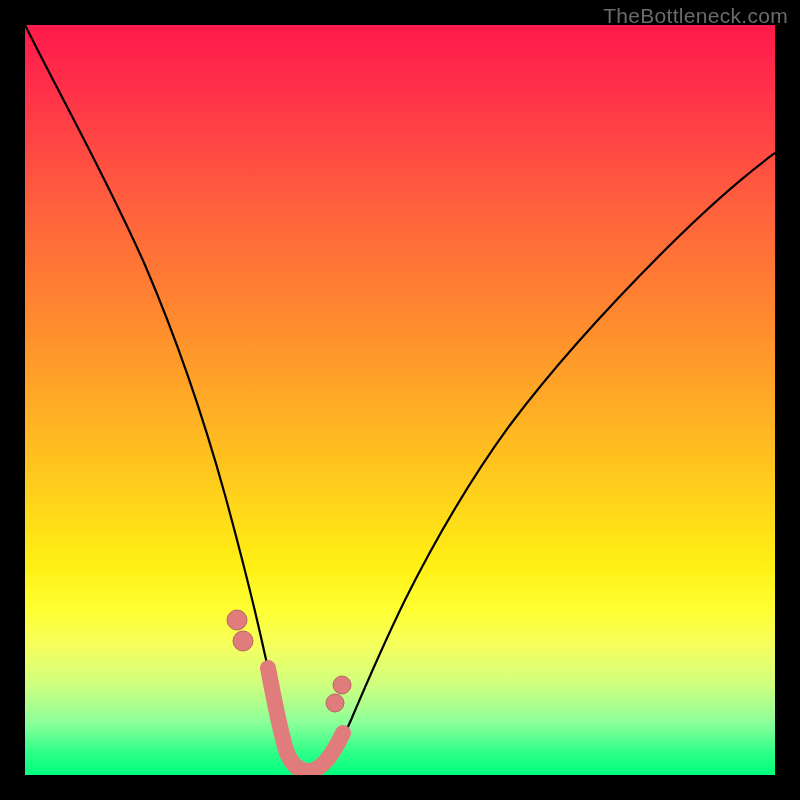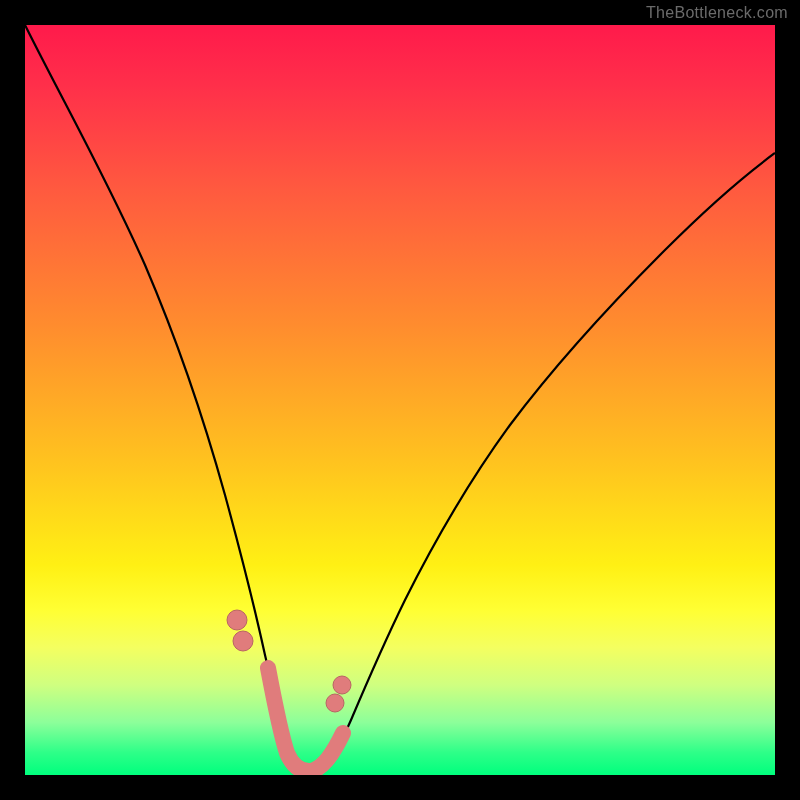--- a/index.html
+++ b/index.html
@@ -37,21 +37,21 @@
       #8cff9a 93%,
       #2eff88 97%,
       #00ff7d 100%
     );
   }
   .watermark {
     position: absolute;
     top: 4px;
     right: 12px;
     color: #6b6b6b;
-    font-size: 16px;
+    font-size: 21px;
     font-weight: 500;
     letter-spacing: 0.3px;
     user-select: none;
   }
   svg {
     position: absolute;
     left: 0;
     top: 0;
   }
   .curve {

